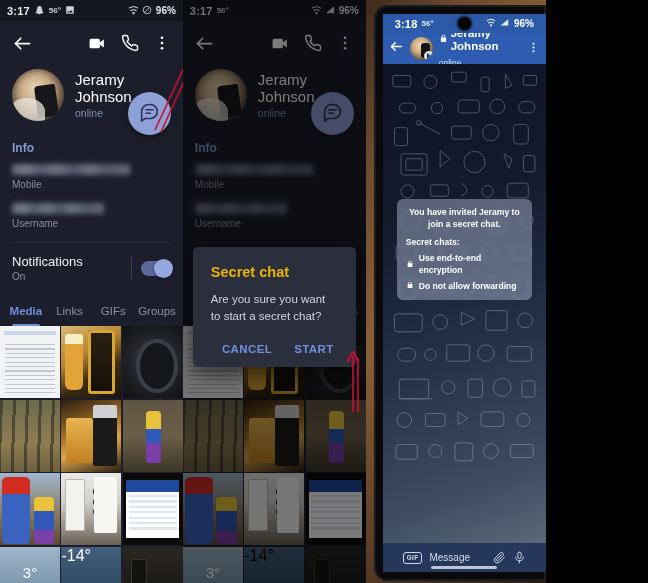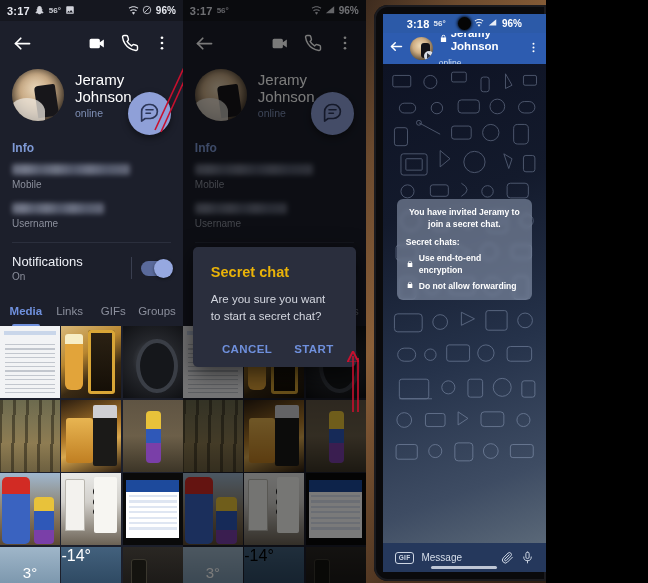--- a/index.html
+++ b/index.html
@@ -161,21 +161,21 @@
     background: #0a0a0c; border-radius: 14px 0 0 14px;
     box-shadow: inset 0 0 0 2px #1b1b1f;
     overflow: hidden;
   }
   .phone-screen {
     position:absolute; left: 9px; top: 9px; right: 0; bottom: 9px;
     background: #0d1018; overflow: hidden;
   }
   .p3-status {
     height: 19px; background: #2c5aa8; display:flex; align-items:center;
-    justify-content: space-between; padding: 0 24px; color:#fff; font-size:9.5px; font-weight:700;
+    justify-content: space-between; padding: 0 12px; color:#fff; font-size:9.5px; font-weight:700;
     position: relative;
   }
   .punch { position:absolute; left: 46%; top: 3px; width: 13px; height: 13px; border-radius:50%; background:#050505; box-shadow: 0 0 3px 1px rgba(0,0,0,.8); }
   .p3-appbar { height: 31px; background: #2d5cb0; display:flex; align-items:center; padding: 0 6px; gap: 6px; }
   .p3-avatar { width: 23px; height: 23px; border-radius:50%; position:relative; flex:none;
      background: radial-gradient(circle at 45% 38%, #f0dcb9 0%, #cfae83 38%, #6b5a44 72%, #2a251d 100%); overflow:hidden; }
   .p3-avatar::before { content:""; position:absolute; left:48%; top:26%; width:40%; height:64%; background:#141317; border-radius:3px; }
   .p3-badge { position:absolute; right:-1px; bottom:-1px; width:10px; height:10px; border-radius:50%; background:#d8dde6; display:flex; align-items:center; justify-content:center; }
   .p3-badge::after { content:""; width:0;height:0;border-left:4px solid #2c3342;border-top:3px solid transparent;border-bottom:3px solid transparent; margin-left:1px; }
   .p3-name { color:#fff; font-size:11.5px; font-weight:700; display:flex; align-items:center; gap:3px; line-height:1.1; }
@@ -193,21 +193,21 @@
     backdrop-filter: blur(2px);
   }
   .p3-bubble .hdr { text-align:center; margin-bottom: 6px; }
   .p3-bubble .lead { margin-bottom: 3px; }
   .p3-bubble ul { list-style:none; }
   .p3-bubble li { display:flex; align-items:center; gap:5px; margin-top: 3.5px; }
   .lockglyph { font-size: 8.5px; line-height:1; }
 
   .p3-input {
     position:absolute; left:0; right:0; bottom: 0; height: 29px;
-    background: #25385c; display:flex; align-items:center; padding: 0 12px; gap: 7px;
+    background: #25385c; display:flex; align-items:center; padding: 0 20px; gap: 7px;
   }
   .gifbox { border: 1.4px solid #cdd6e4; border-radius: 3px; color:#cdd6e4; font-size:6.5px; font-weight:700; padding: 1.5px 3px; letter-spacing:.3px; }
   .p3-ph { color:#d6deea; font-size: 10px; flex: 1; }
   .p3-ico { color:#d6deea; display:flex; align-items:center; }
   .navbar-pill { position:absolute; left: 50%; transform: translateX(-50%); bottom: 3px; width: 66px; height: 3px; border-radius:2px; background:#cfd6e2; opacity:.9; z-index: 5;}
 </style>
 </head>
 <body>
 
 <div class="stage">

